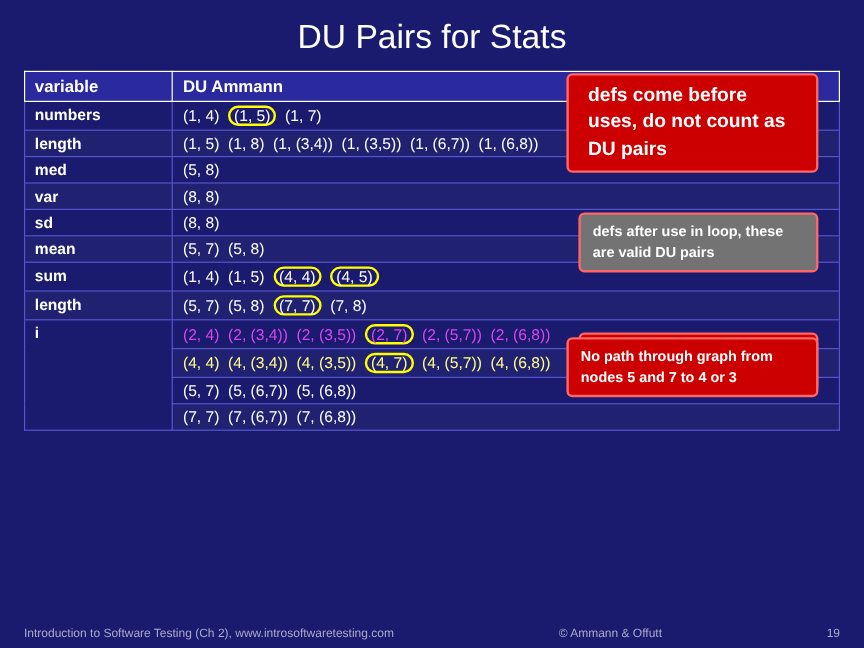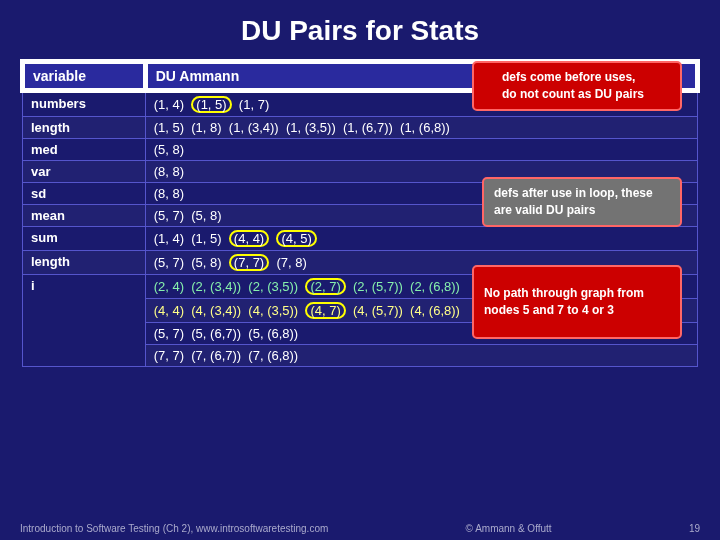--- a/index.html
+++ b/index.html
@@ -15,33 +15,33 @@
       width: 720px;
       height: 540px;
       background: #1a1a6e;
       position: relative;
       padding: 10px 20px;
     }
     .title {
       text-align: center;
       color: #ffffff;
       font-size: 28px;
-      font-weight: bold;
+      font-weight: normal;
       margin-bottom: 12px;
       padding-top: 5px;
     }
     table {
       width: 100%;
       border-collapse: collapse;
       color: #ffffff;
       font-size: 13px;
     }
     th {
       background: #2a2a9e;
-      border: 5px solid #ffffff;
+      border: 1px solid #ffffff;
       padding: 4px 8px;
       text-align: left;
       font-weight: bold;
       font-size: 14px;
     }
     td {
       border: 1px solid #5555cc;
       padding: 3px 8px;
       vertical-align: top;
     }
@@ -68,23 +68,23 @@
       color: #aaaacc;
       font-size: 10px;
     }
     .relative-wrapper {
       position: relative;
     }
     .callout-defs-before {
       background: #cc0000;
       border: 2px solid #ff6666;
       border-radius: 5px;
-      padding: 6px 28px;
-      color: #ffffff;
-      font-size: 12px;
+      padding: 6px 16px;
+      color: #ffffff;
+      font-size: 16px;
       font-weight: bold;
       position: absolute;
       top: -2px;
       right: 20px;
       width: 210px;
       z-index: 20;
       line-height: 1.4;
     }
     .callout-defs-after {
       background: #737373;
@@ -112,21 +112,21 @@
       position: absolute;
       right: 20px;
       width: 200px;
       z-index: 20;
       line-height: 1.4;
     }
     .callout-nopath {
       background: #cc0000;
       border: 2px solid #ff6666;
       border-radius: 5px;
-      padding: 18px 10px;
+      padding: 6px 10px;
       color: #ffffff;
       font-size: 12px;
       font-weight: bold;
       position: absolute;
       right: 20px;
       width: 210px;
       z-index: 20;
       line-height: 1.4;
     }
     .oval {
@@ -214,21 +214,21 @@
         <tr>
           <td class="var-col">length</td>
           <td class="du-col">
             (5, 7) &nbsp;(5, 8) &nbsp;<span class="oval">(7, 7)</span>&nbsp; (7, 8)
           </td>
         </tr>
 
         <tr>
           <td class="var-col" rowspan="4">i</td>
           <td class="du-col">
-            <span style="color:#86efac">(2, 4) &nbsp;(2, (3,4)) &nbsp;(2, (3,5)) &nbsp;<span class="oval">(2, 7)</span>&nbsp; (2, (5,7)) &nbsp;(2, (6,8))</span>
+            <span style="color:#d946ef">(2, 4) &nbsp;(2, (3,4)) &nbsp;(2, (3,5)) &nbsp;<span class="oval">(2, 7)</span>&nbsp; (2, (5,7)) &nbsp;(2, (6,8))</span>
           </td>
         </tr>
         <tr>
           <td class="du-col">
             <span style="color:#ffff88">(4, 4) &nbsp;(4, (3,4)) &nbsp;(4, (3,5)) &nbsp;<span class="oval">(4, 7)</span>&nbsp; (4, (5,7)) &nbsp;(4, (6,8))</span>
           </td>
         </tr>
         <tr>
           <td class="du-col">
             (5, 7) &nbsp;(5, (6,7)) &nbsp;(5, (6,8))

